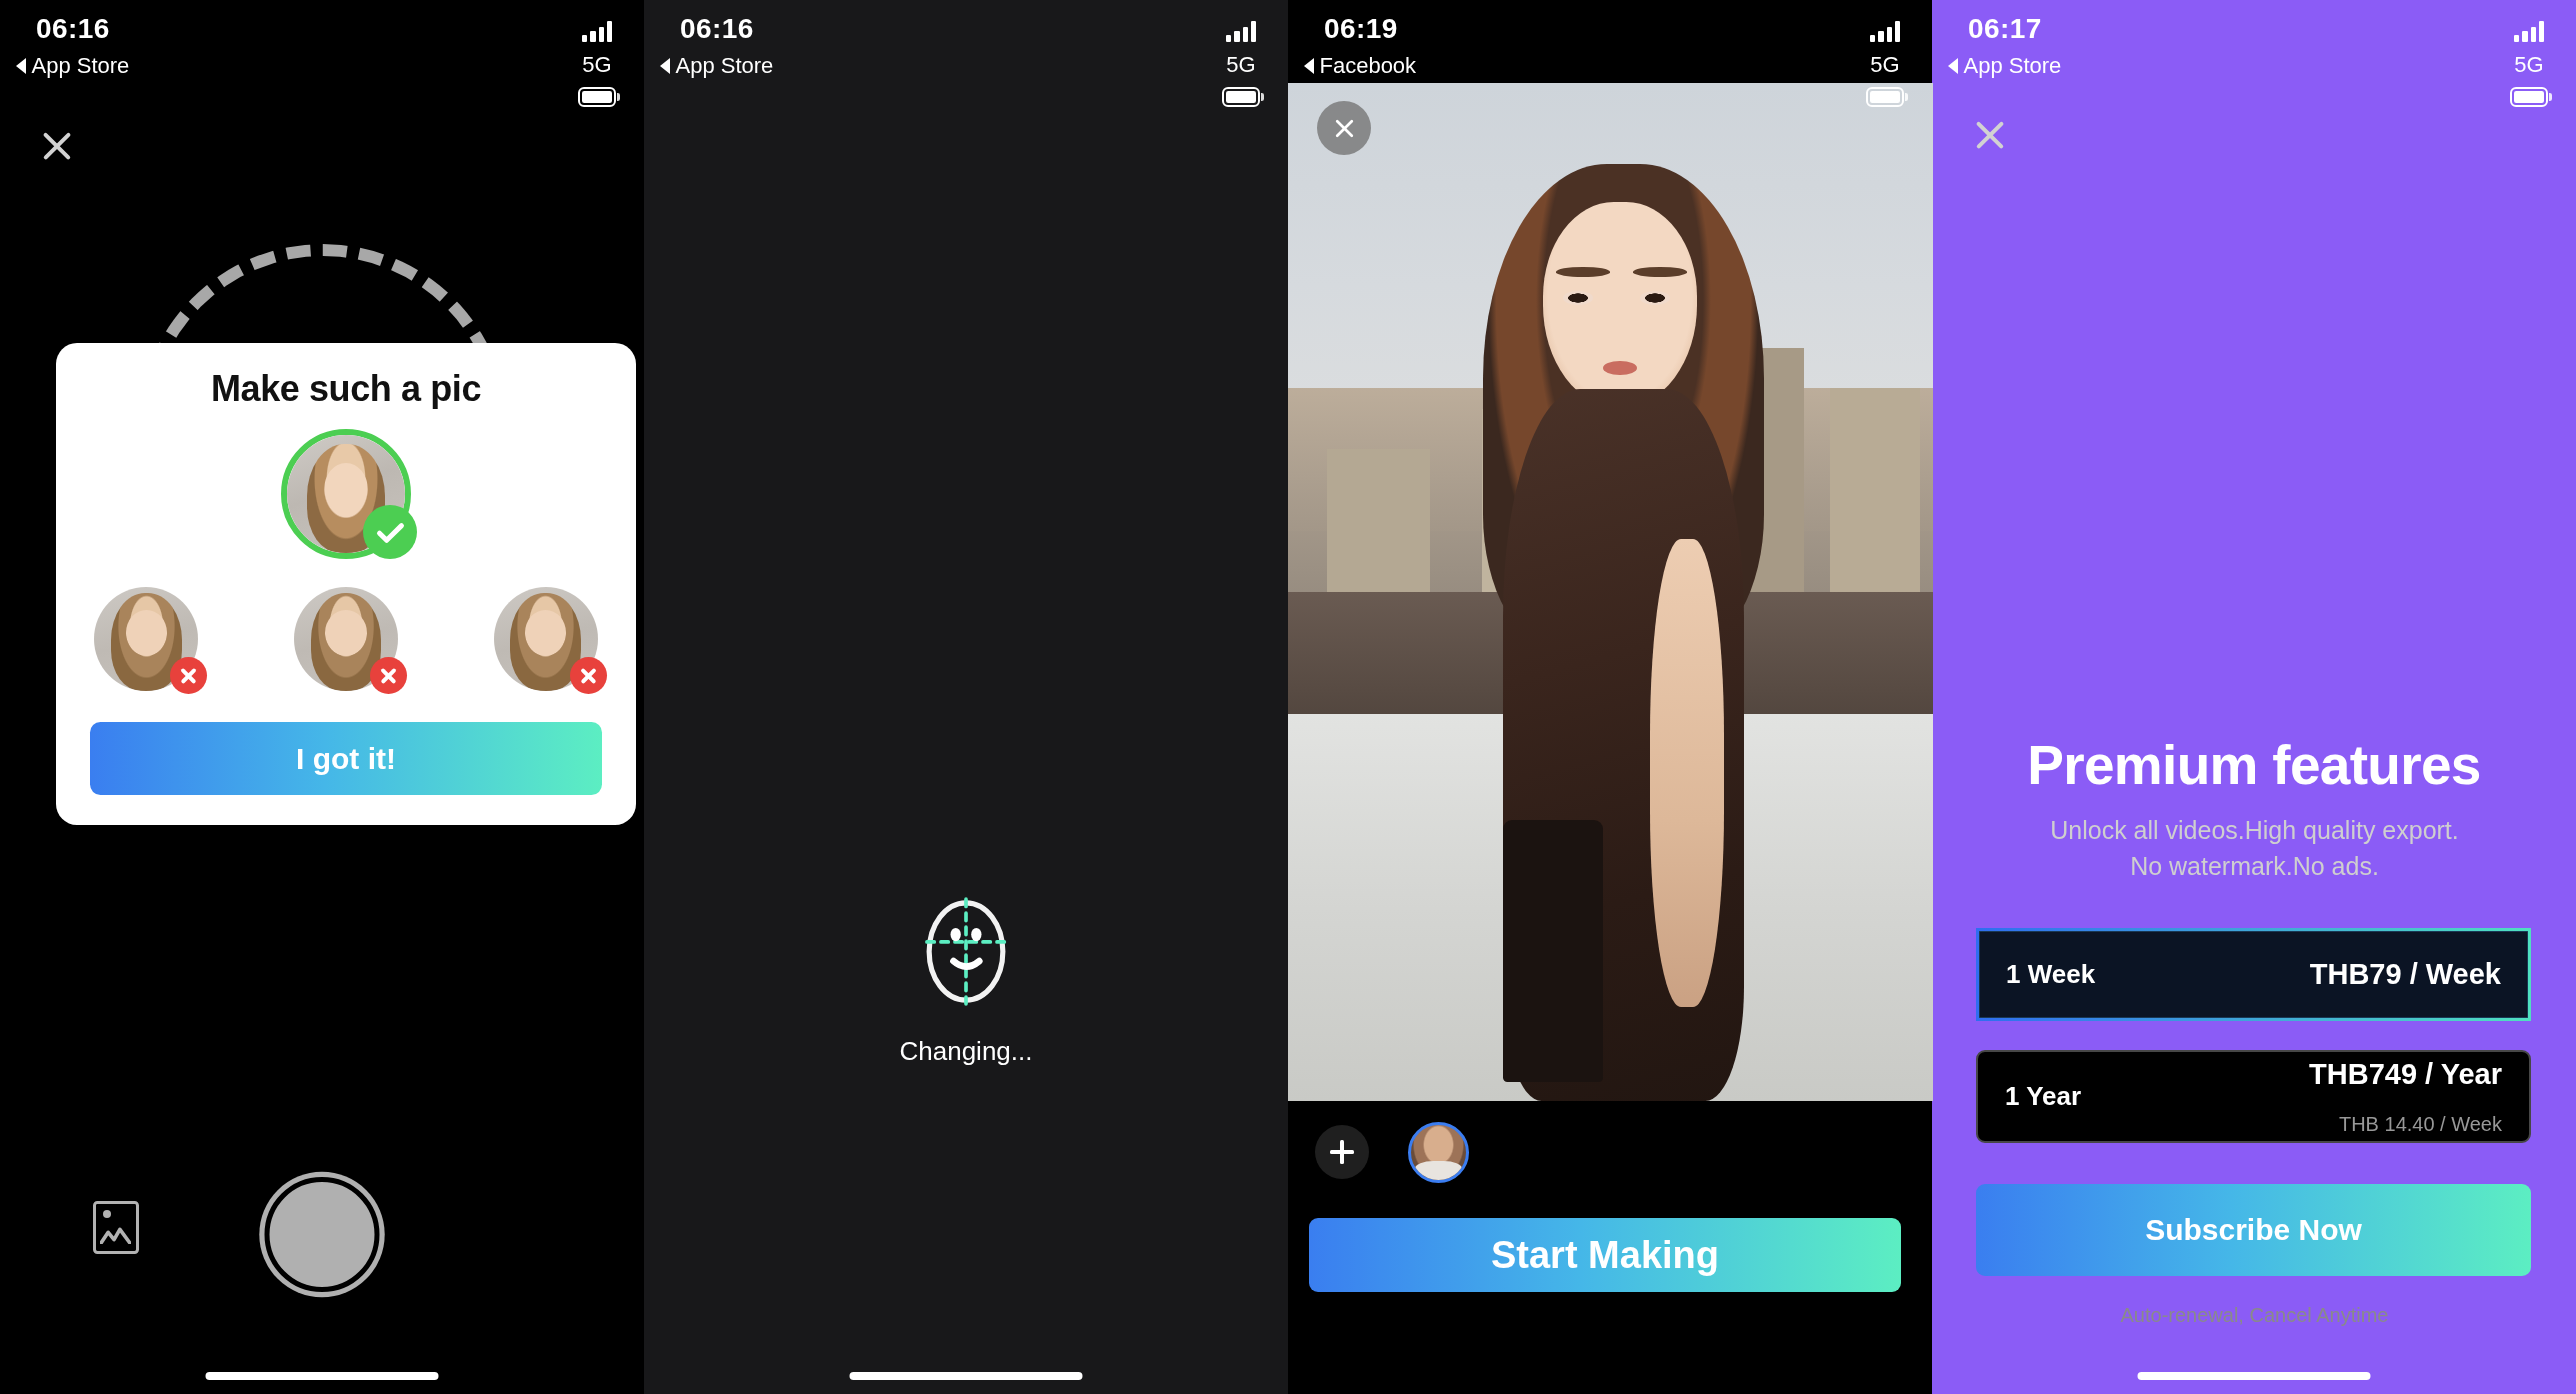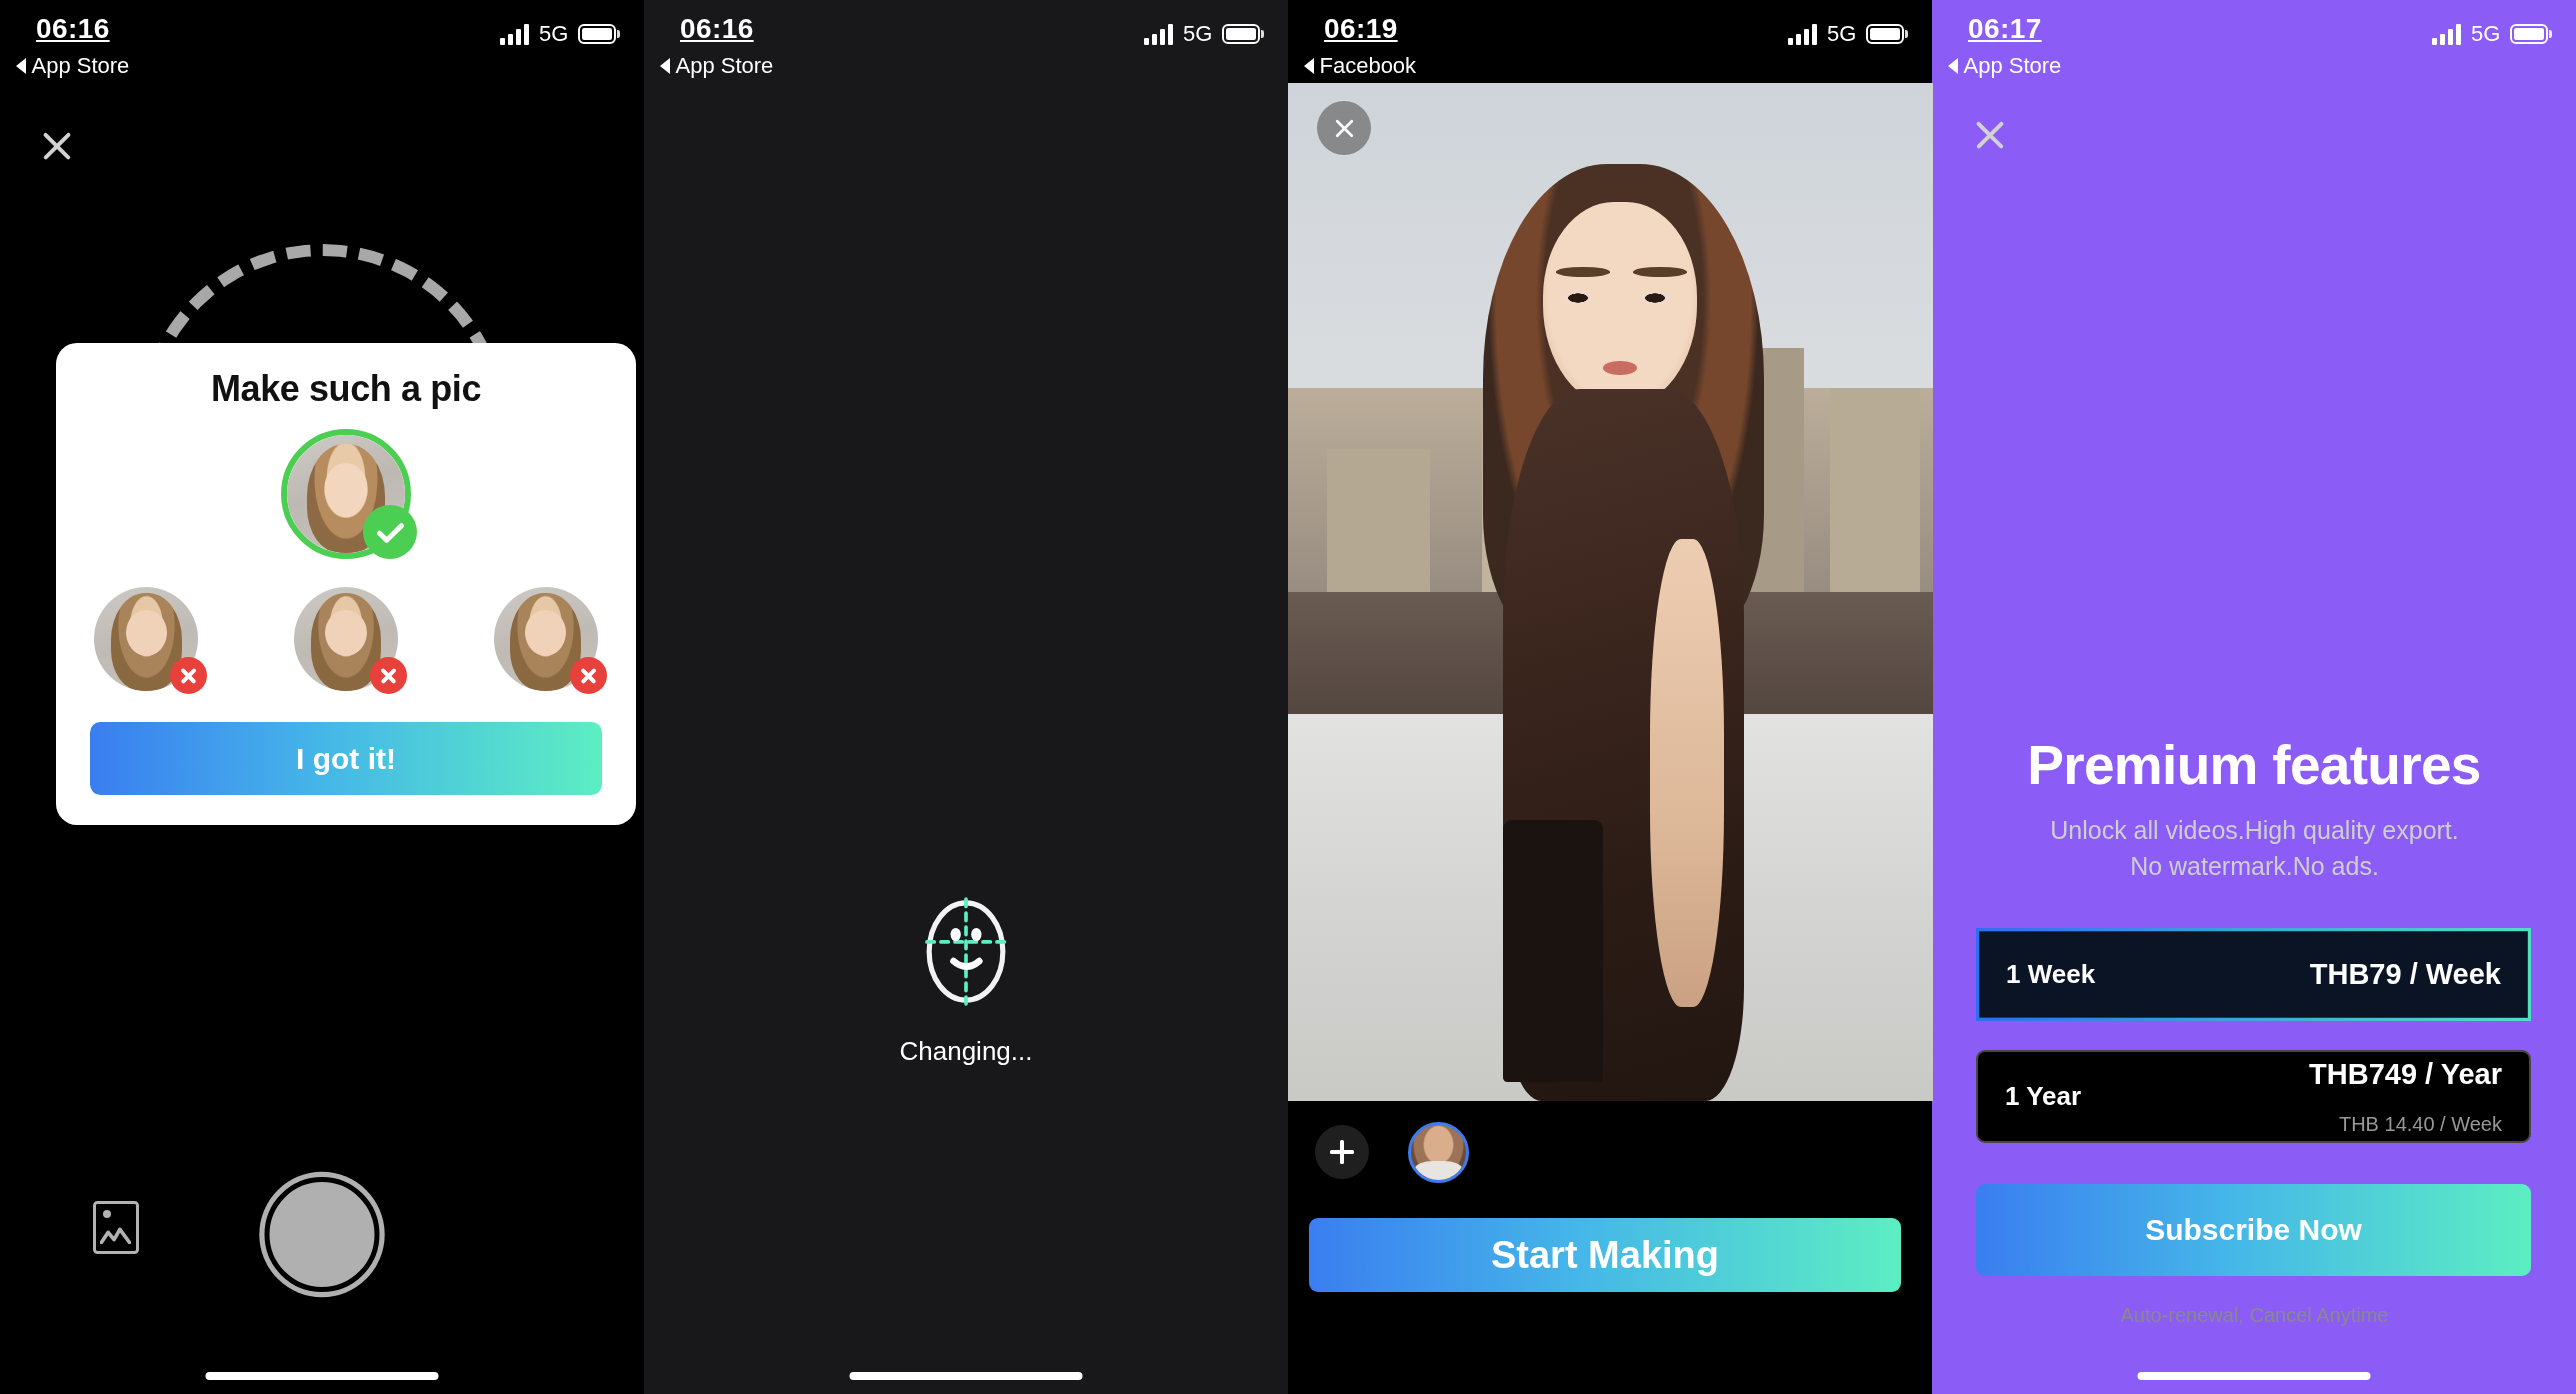--- a/index.html
+++ b/index.html
@@ -17,35 +17,35 @@
   .p3 { width: 644px; background: #000; }
   .p4 { width: 644px; background: #8b5cf6; }
 
   
   .statusbar {
     position: absolute; top: 0; left: 0; right: 0; height: 89px;
     z-index: 40; pointer-events: none;
   }
   .sb-time {
     position: absolute; left: 36px; top: 13.3px;
-    color: #fff; font-size: 28px; font-weight: 600; letter-spacing: 0.4px; text-decoration: underline;
+    color: #fff; font-size: 28px; font-weight: 600; letter-spacing: 0.4px;
   }
   .sb-back {
     position: absolute; left: 16.3px; top: 53px;
     color: #fff; font-size: 22px; font-weight: 400;
     display: flex; align-items: center; gap: 5.2px;
   }
   .sb-back .tri {
     width: 0; height: 0; border-top: 8.1px solid transparent;
     border-bottom: 8.1px solid transparent; border-right: 10.4px solid #fff;
     display: inline-block;
   }
   .sb-right {
     position: absolute; right: 28px; top: 21px;
-    display: flex; align-items: center; gap: 9.6px;
+    display: flex; align-items: center; gap: 9.6px; flex-direction: column;
   }
   .bars { display: flex; align-items: flex-end; gap: 3px; height: 21px; }
   .bars i { display: block; width: 5.2px; background: #fff; border-radius: 1.1px; }
   .bars i:nth-child(1) { height: 6.7px; }
   .bars i:nth-child(2) { height: 11px; }
   .bars i:nth-child(3) { height: 15.5px; }
   .bars i:nth-child(4) { height: 21px; }
   .net { color: #fff; font-size: 22px; font-weight: 500; }
   .batt {
     width: 38px; height: 20px; border: 2.6px solid #fff; border-radius: 6px;

